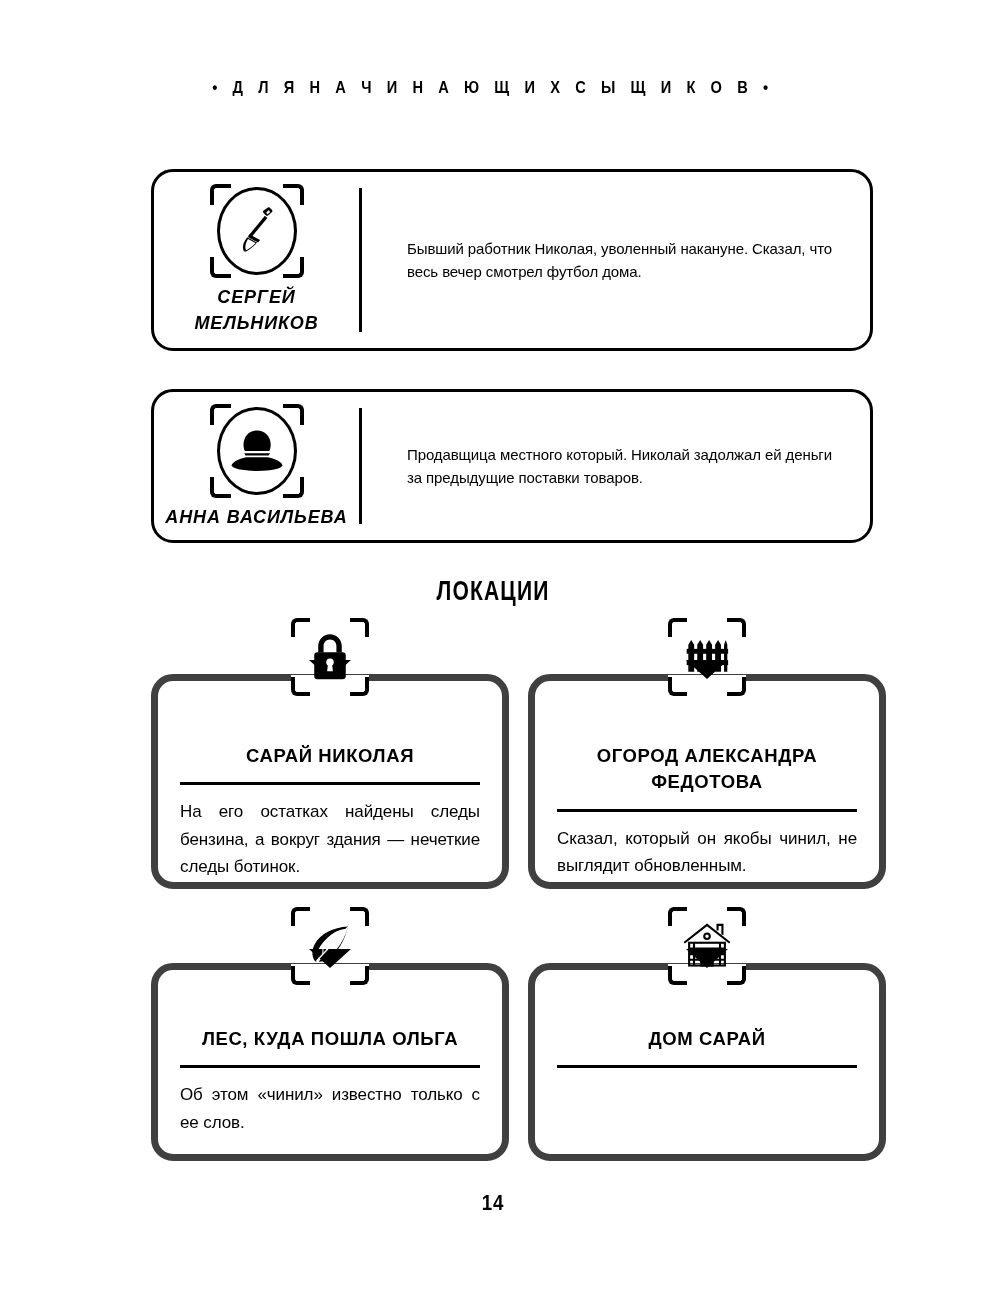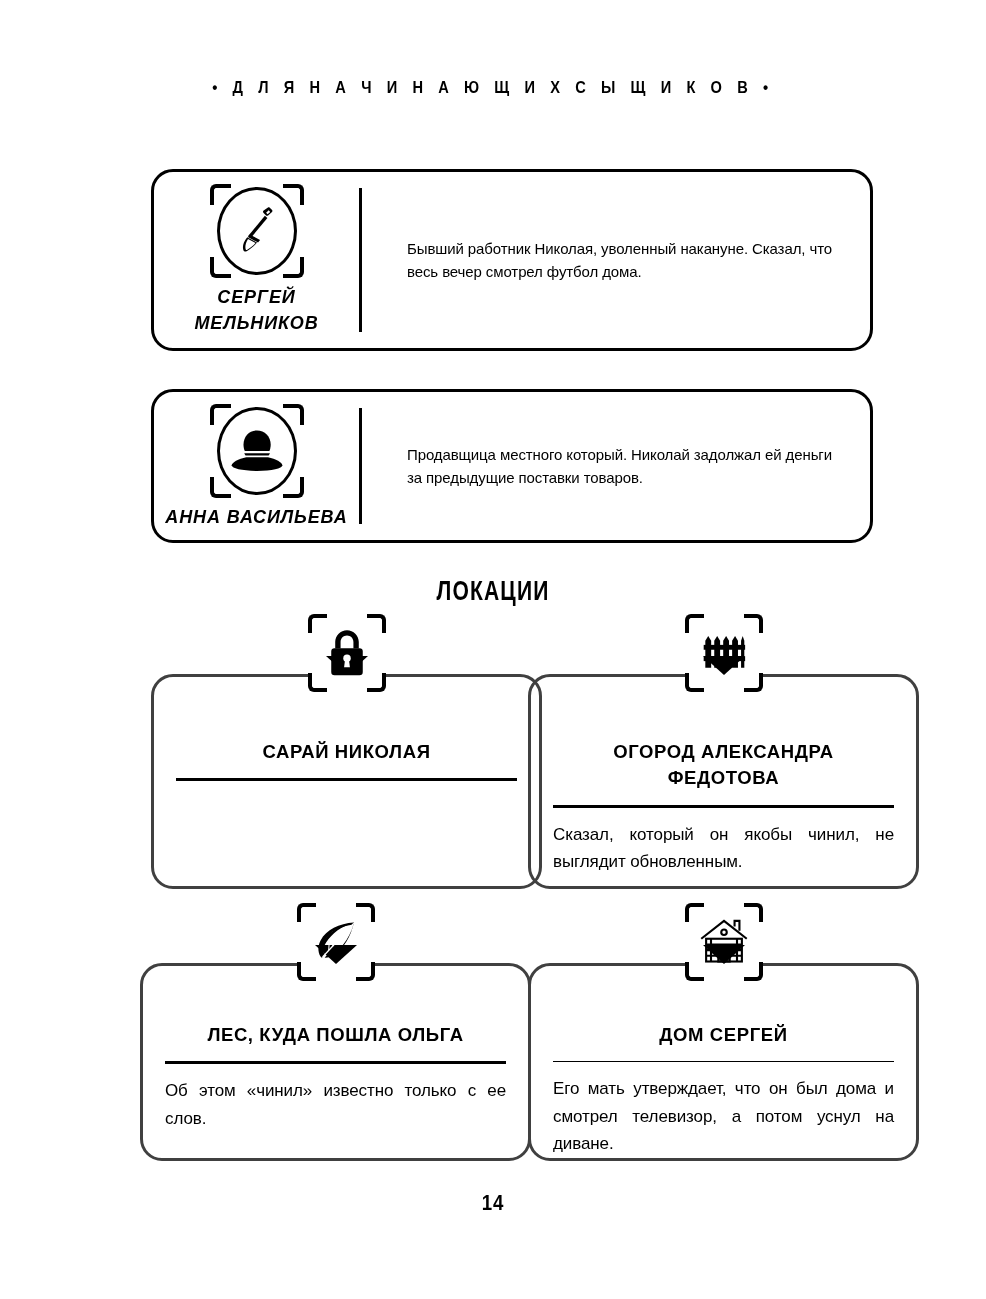--- a/index.html
+++ b/index.html
@@ -117,27 +117,27 @@
     text-align: center;
     font-weight: 700;
     font-size: 27px;
     letter-spacing: 1.5px;
     transform: scaleX(0.78);
   }
 
   
   .loc-card {
     position: absolute;
-    width: 391px;
-    border: 3px solid #404040;
+    width: 358px;
+    border: 7px solid #404040;
     border-radius: 22px;
   }
   #loc-0 { left: 151px; top: 674px;  height: 215px; }
   #loc-1 { left: 528px; top: 674px;  height: 215px; }
-  #loc-2 { left: 140px; top: 963px;  height: 198px; }
+  #loc-2 { left: 151px; top: 963px;  height: 198px; }
   #loc-3 { left: 528px; top: 963px;  height: 198px; }
 
   
   .loc-notch {
     position: absolute;
     top: -6px;
     left: 50%;
     transform: translateX(-50%);
     width: 78px;
     height: 12px;
@@ -290,20 +290,21 @@
         <path d="M32 4 c-8.0 0-14.5 6.5-14.5 14.5 l0 8.0 6.6 0 0-8.0 c0-4.4 3.5-7.9 7.9-7.9 s7.9 3.5 7.9 7.9 l0 8.0 6.6 0 0-8.0 C46.5 10.5 40.0 4 32 4 Z"></path>
         <rect x="12.6" y="26.0" width="38.8" height="33.5" rx="4"></rect>
         <circle cx="32" cy="38.5" r="4.6" fill="#fff"></circle>
         <path d="M29.6 40.5 l4.8 0 1.2 9.0 -7.2 0 Z" fill="#fff"></path>
       </g>
     </svg>
   </div>
   <div class="loc-body">
     <div class="loc-title">САРАЙ НИКОЛАЯ</div>
     <div class="loc-rule"></div>
+    <div class="loc-text">На его остатках найдены следы бензина, а вокруг здания — нечеткие следы ботинок.</div>
   </div>
 </div>
 
 <div class="loc-card" id="loc-1">
   <div class="loc-notch"></div>
   <div class="loc-arrow"></div>
   <div class="loc-iconbox">
     <div class="brk tl"></div>
     <div class="brk tr"></div>
     <div class="brk bl"></div>
@@ -376,19 +377,18 @@
         <path d="M10 42 H54"></path>
         <path d="M10 49 H54"></path>
         <circle cx="32" cy="20" r="3.4"></circle>
         <path d="M16 28 V56"></path>
         <path d="M48 28 V56"></path>
         <rect x="25" y="37" width="14" height="19"></rect>
       </g>
     </svg>
   </div>
   <div class="loc-body">
-    <div class="loc-title">ДОМ СЕРГЕЙ</div>
+    <div class="loc-title">ДОМ САРАЙ</div>
     <div class="loc-rule"></div>
-    <div class="loc-text">Его мать утверждает, что он был дома и смотрел телевизор, а потом уснул на диване.</div>
   </div>
 </div>
 
 <div class="page-number">14</div>
 
 </body></html>

